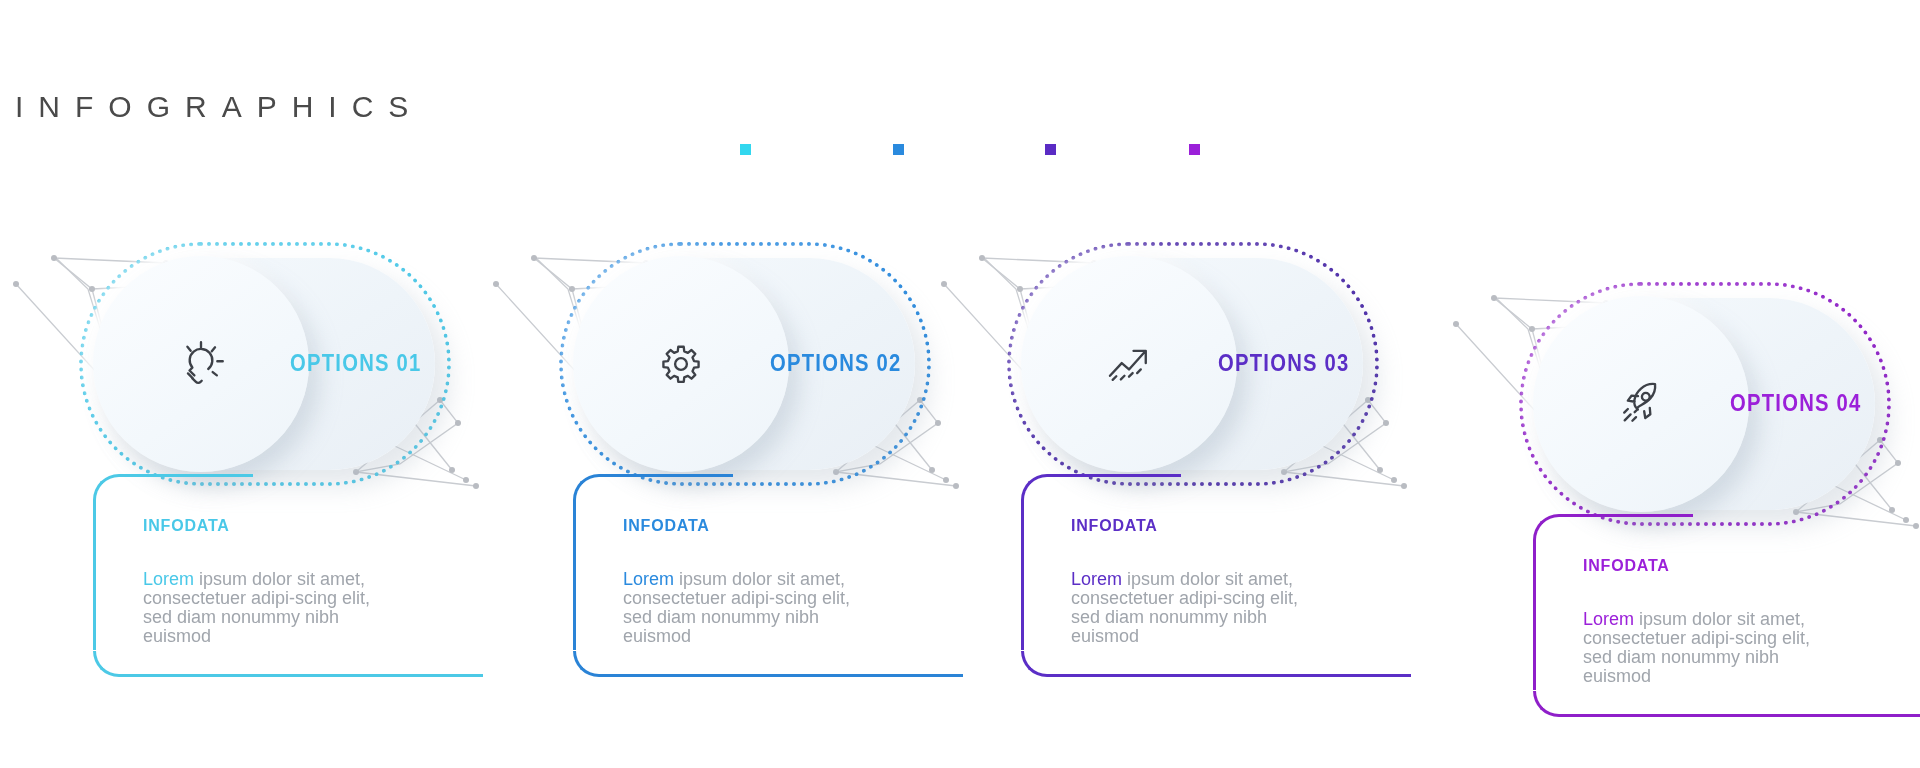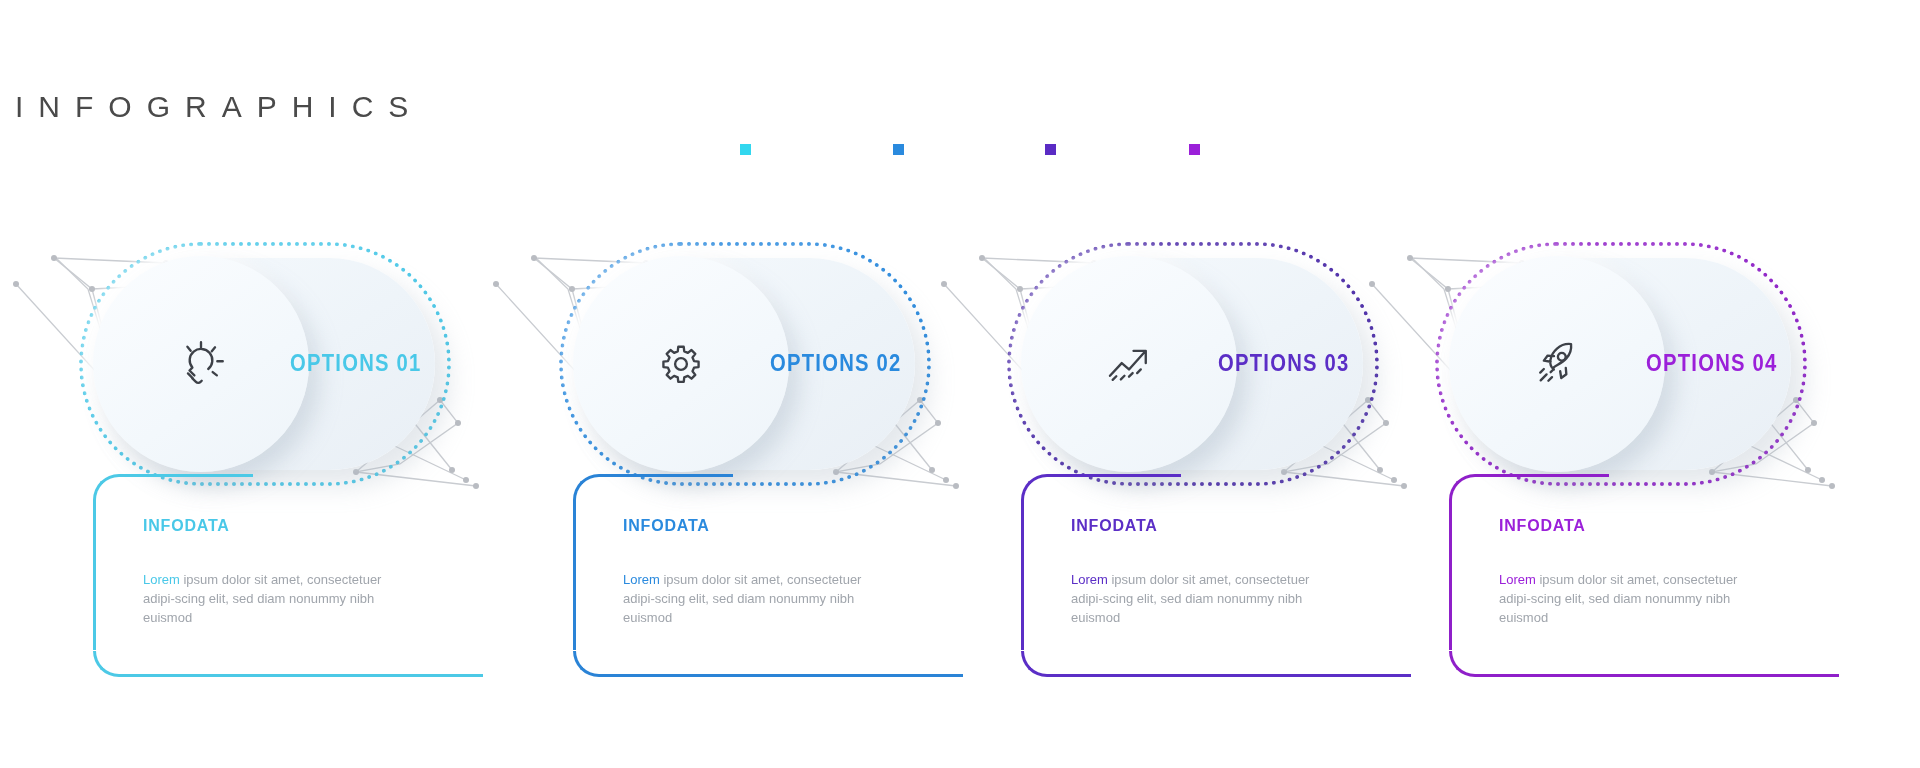--- a/index.html
+++ b/index.html
@@ -178,21 +178,21 @@
     font-weight: bold;
     letter-spacing: 0.8px;
     white-space: nowrap;
   }
   .info-body {
     position: absolute;
     left: 143px;
     top: 570px;
     width: 250px;
     font-family: "Liberation Sans", sans-serif;
-    font-size: 13px;
+    font-size: 18px;
     line-height: 19px;
     color: #a0a5ac;
   }
   .info-body .lead { font-weight: normal; }
 </style>
 </head>
 <body>
 
 <div id="header">
   <div id="title">INFOGRAPHICS</div>
@@ -333,21 +333,21 @@
       <div class="info-frame">
         <div class="f-left" style="background: rgb(91, 46, 198);"></div>
         <div class="f-top" style="background: rgb(91, 46, 198);"></div>
         <div class="f-bottom" style="background: rgb(91, 46, 198);"></div>
         <div class="f-corner-tl" style="border-color: rgb(91, 46, 198);"></div>
         <div class="f-corner-bl" style="border-color: rgb(91, 46, 198);"></div>
       </div>
       <div class="info-heading" style="color: rgb(91, 46, 198);">INFODATA</div>
       <div class="info-body"><span class="lead" style="color: rgb(91, 46, 198);">Lorem</span><span> ipsum dolor sit amet, consectetuer adipi-scing elit, sed diam nonummy nibh euismod</span></div>
     </div>
-    <div class="card" style="left: 1356px;">
+    <div class="card" style="left: 1440px; margin-top: 40px;">
       <svg class="deco" viewBox="0 0 480 768" fill="none">
         <g stroke="#c9ccd1" stroke-width="1.3">
           <path d="M54 258 L166 263 L174 285 L92 289 L54 258"></path>
           <path d="M56 258 L88 289 L108 354 L152 362"></path>
           <path d="M92 289 L110 357"></path>
           <path d="M16 284 L96 372 L124 375"></path>
           <path d="M440 400 L458 423 L400 464 L356 472 L440 400"></path>
           <path d="M404 410 L452 470"></path>
           <path d="M378 438 L466 480"></path>
           <path d="M356 472 L476 486"></path>

